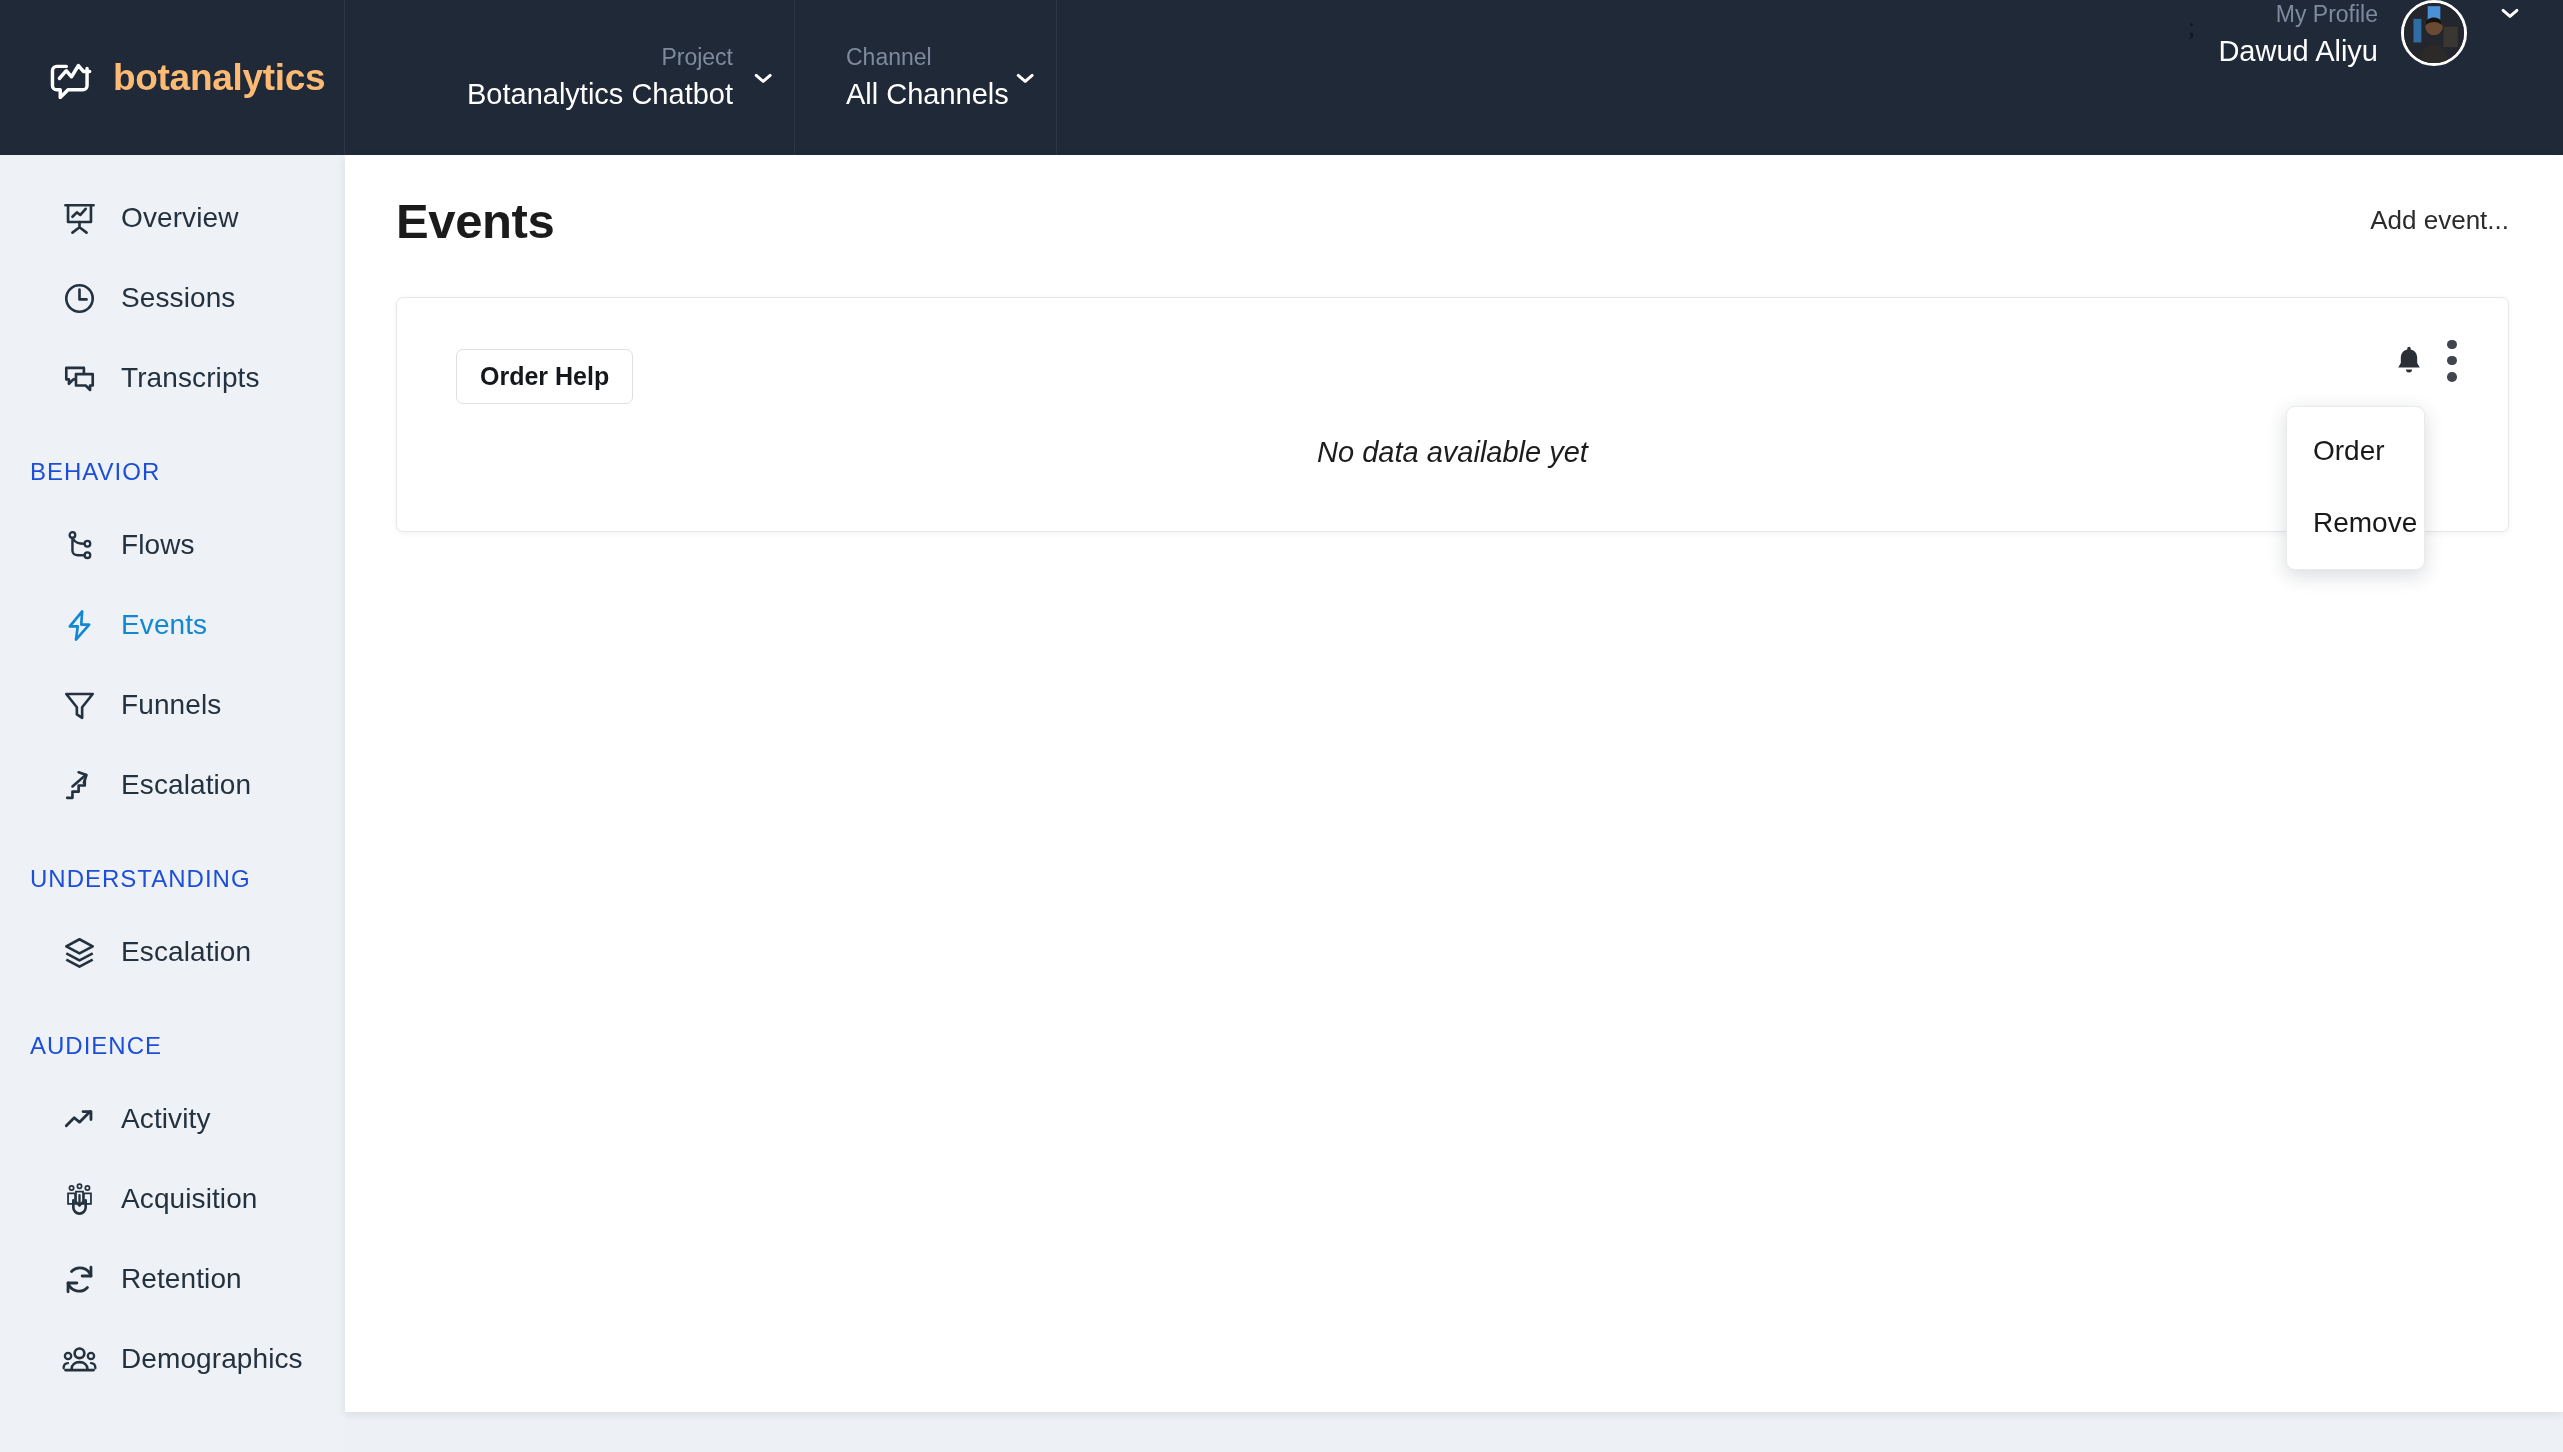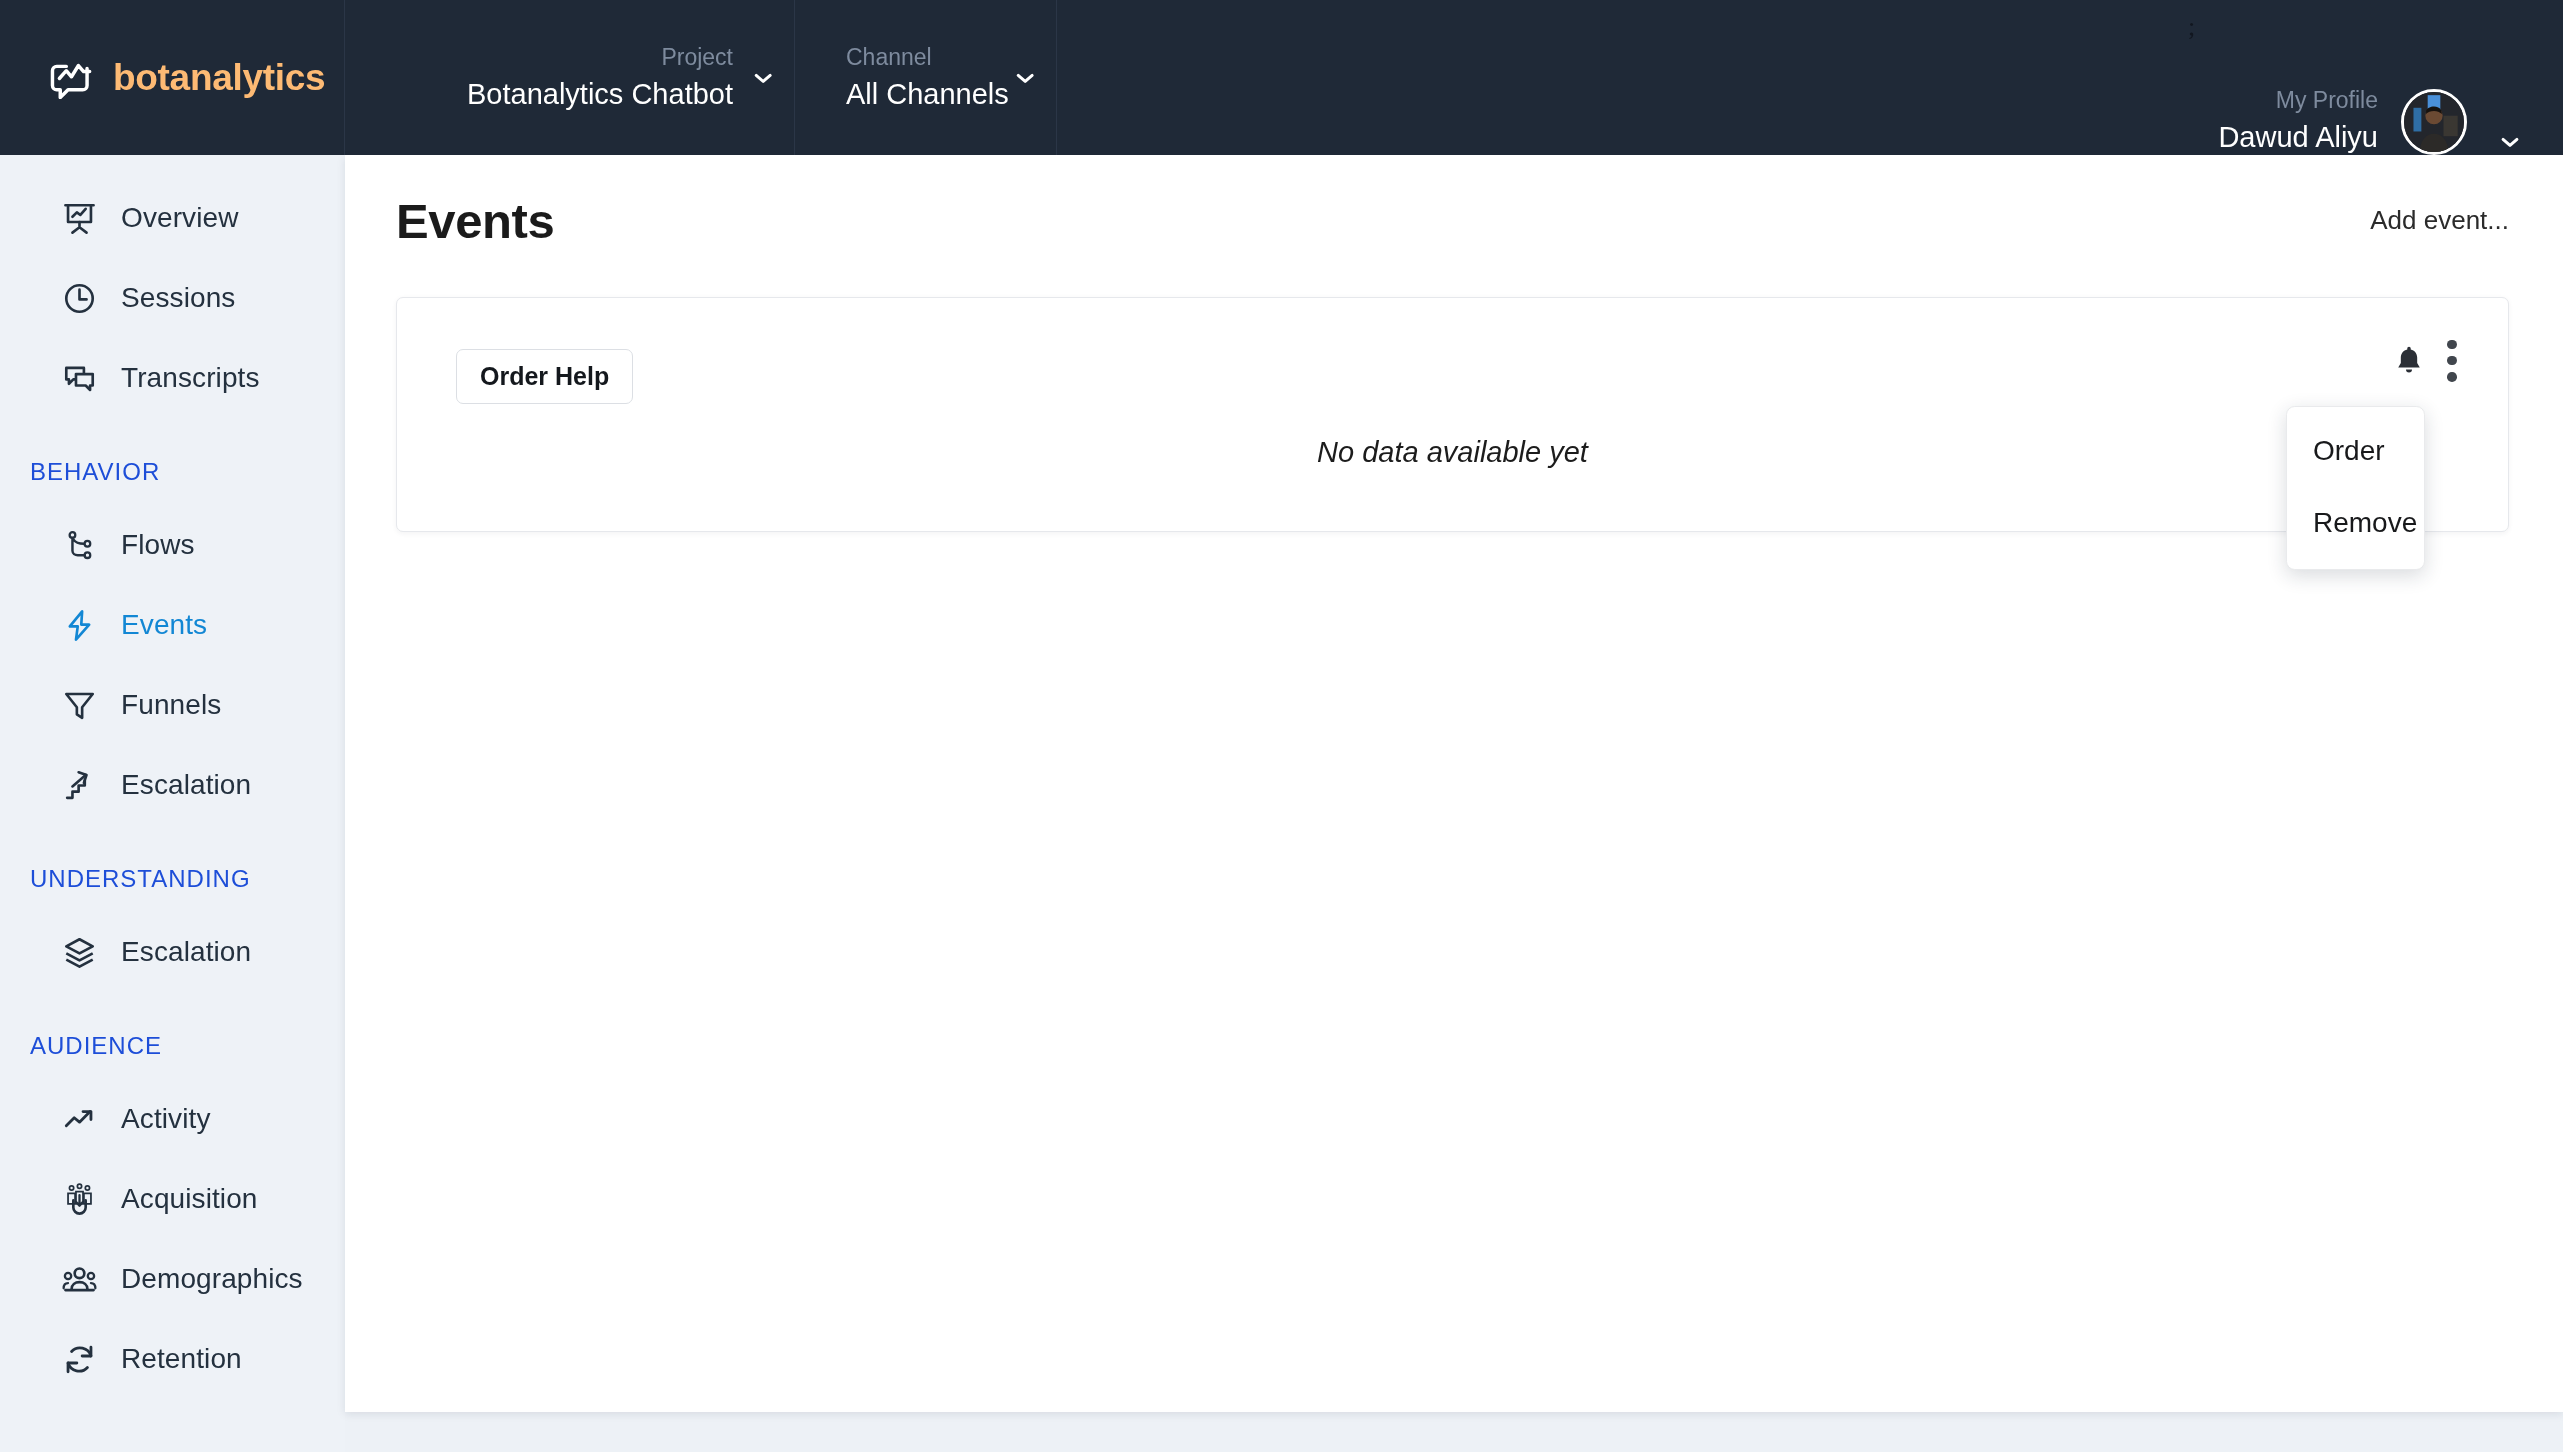--- a/index.html
+++ b/index.html
@@ -51,21 +51,21 @@
   .sel-channel { width: 262px; flex: 0 0 262px; }
   .topbar-spacer { flex: 1 1 auto; position: relative; }
 
   .drag-dots {
     position: absolute; left: 1131px; top: 14px;
     color: #11161f; font-size: 26px; line-height: 1;
     font-family: "Liberation Serif", serif;
   }
 
   .profile {
-    display: flex; align-items: flex-end; gap: 23px;
+    display: flex; align-items: flex-start; gap: 23px;
     padding-right: 40px;
   }
   .profile-text { text-align: right; }
   .profile-label { color: #7e8b9e; font-size: 23px; line-height: 1.25; margin-bottom: 5.2px; }
   .profile-name { color: #ffffff; font-size: 29px; line-height: 1.2; white-space: nowrap; }
   .avatar {
     width: 66px; height: 66px; border-radius: 50%;
     border: 3.5px solid #ffffff; overflow: hidden;
     background: #2a2f38; flex: 0 0 66px;
     position: relative;
@@ -340,40 +340,40 @@
           <path d="M14 22v8a7 7 0 0 0 14 0v-8" stroke="currentColor" stroke-width="3" stroke-linecap="round"></path>
           <path d="M21 16v12M21 28l-3.5-4M21 28l3.5-4" stroke="currentColor" stroke-width="2.6" stroke-linecap="round" stroke-linejoin="round"></path>
         </svg>
       </span>
       <span class="nav-label">Acquisition</span>
     </div>
 
     <div class="nav-item">
       <span class="nav-icon">
         <svg viewBox="0 0 42 42" fill="none">
+          <path d="M34 17a13 13 0 0 0-22-5" stroke="currentColor" stroke-width="3.2" stroke-linecap="round"></path>
+          <path d="M8 25a13 13 0 0 0 22 5" stroke="currentColor" stroke-width="3.2" stroke-linecap="round"></path>
+          <path d="M34 7v10H24M8 35V25h10" stroke="currentColor" stroke-width="3.2" stroke-linecap="round" stroke-linejoin="round"></path>
+        </svg>
+      </span>
+      <span class="nav-label">Retention</span>
+    </div>
+
+    <div class="nav-item">
+      <span class="nav-icon">
+        <svg viewBox="0 0 42 42" fill="none">
           <circle cx="21" cy="14" r="5.5" stroke="currentColor" stroke-width="3"></circle>
           <path d="M12 32c0-5 4-8 9-8s9 3 9 8" stroke="currentColor" stroke-width="3" stroke-linecap="round"></path>
           <circle cx="8" cy="17" r="3.6" stroke="currentColor" stroke-width="2.6"></circle>
           <circle cx="34" cy="17" r="3.6" stroke="currentColor" stroke-width="2.6"></circle>
           <path d="M3 31c0-4 2-6 5-6M39 31c0-4-2-6-5-6" stroke="currentColor" stroke-width="2.6" stroke-linecap="round"></path>
           <path d="M5 33h32" stroke="currentColor" stroke-width="3" stroke-linecap="round"></path>
         </svg>
       </span>
       <span class="nav-label">Demographics</span>
-    </div>
-
-    <div class="nav-item">
-      <span class="nav-icon">
-        <svg viewBox="0 0 42 42" fill="none">
-          <path d="M34 17a13 13 0 0 0-22-5" stroke="currentColor" stroke-width="3.2" stroke-linecap="round"></path>
-          <path d="M8 25a13 13 0 0 0 22 5" stroke="currentColor" stroke-width="3.2" stroke-linecap="round"></path>
-          <path d="M34 7v10H24M8 35V25h10" stroke="currentColor" stroke-width="3.2" stroke-linecap="round" stroke-linejoin="round"></path>
-        </svg>
-      </span>
-      <span class="nav-label">Retention</span>
     </div>
   </div>
 
   <div class="main">
 
     <div class="page-head">
       <span class="page-title">Events</span>
       <span class="add-event">Add event...</span>
     </div>
 

